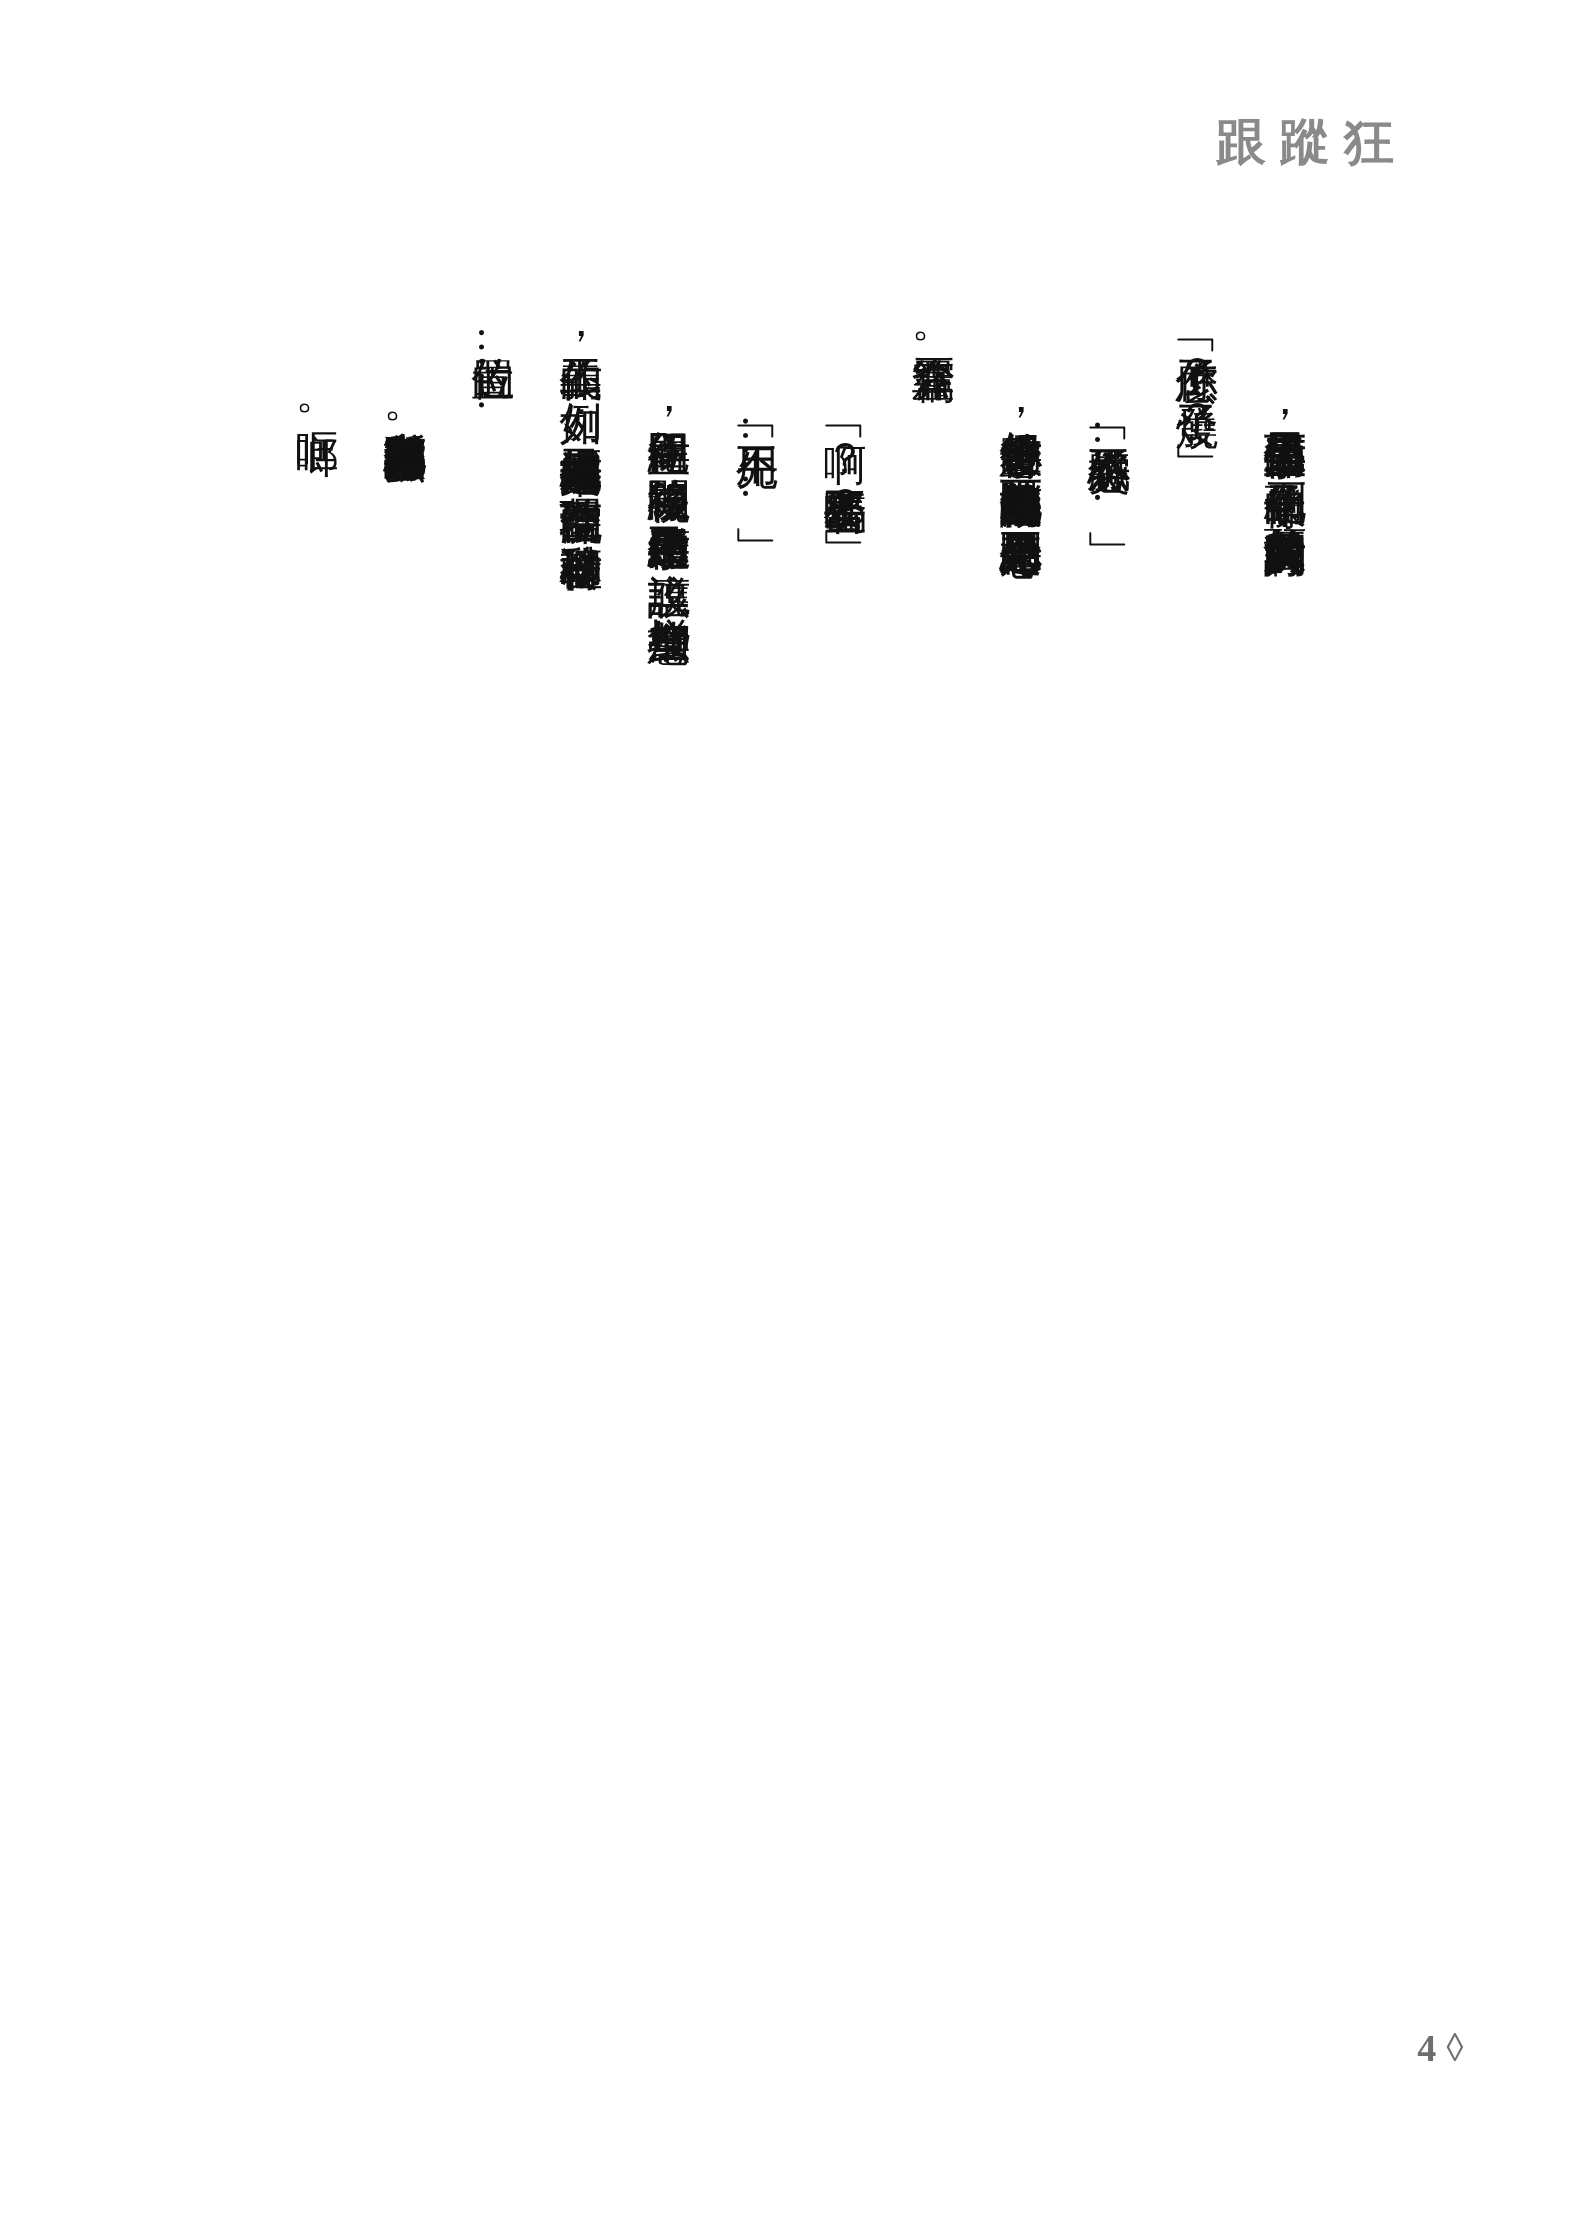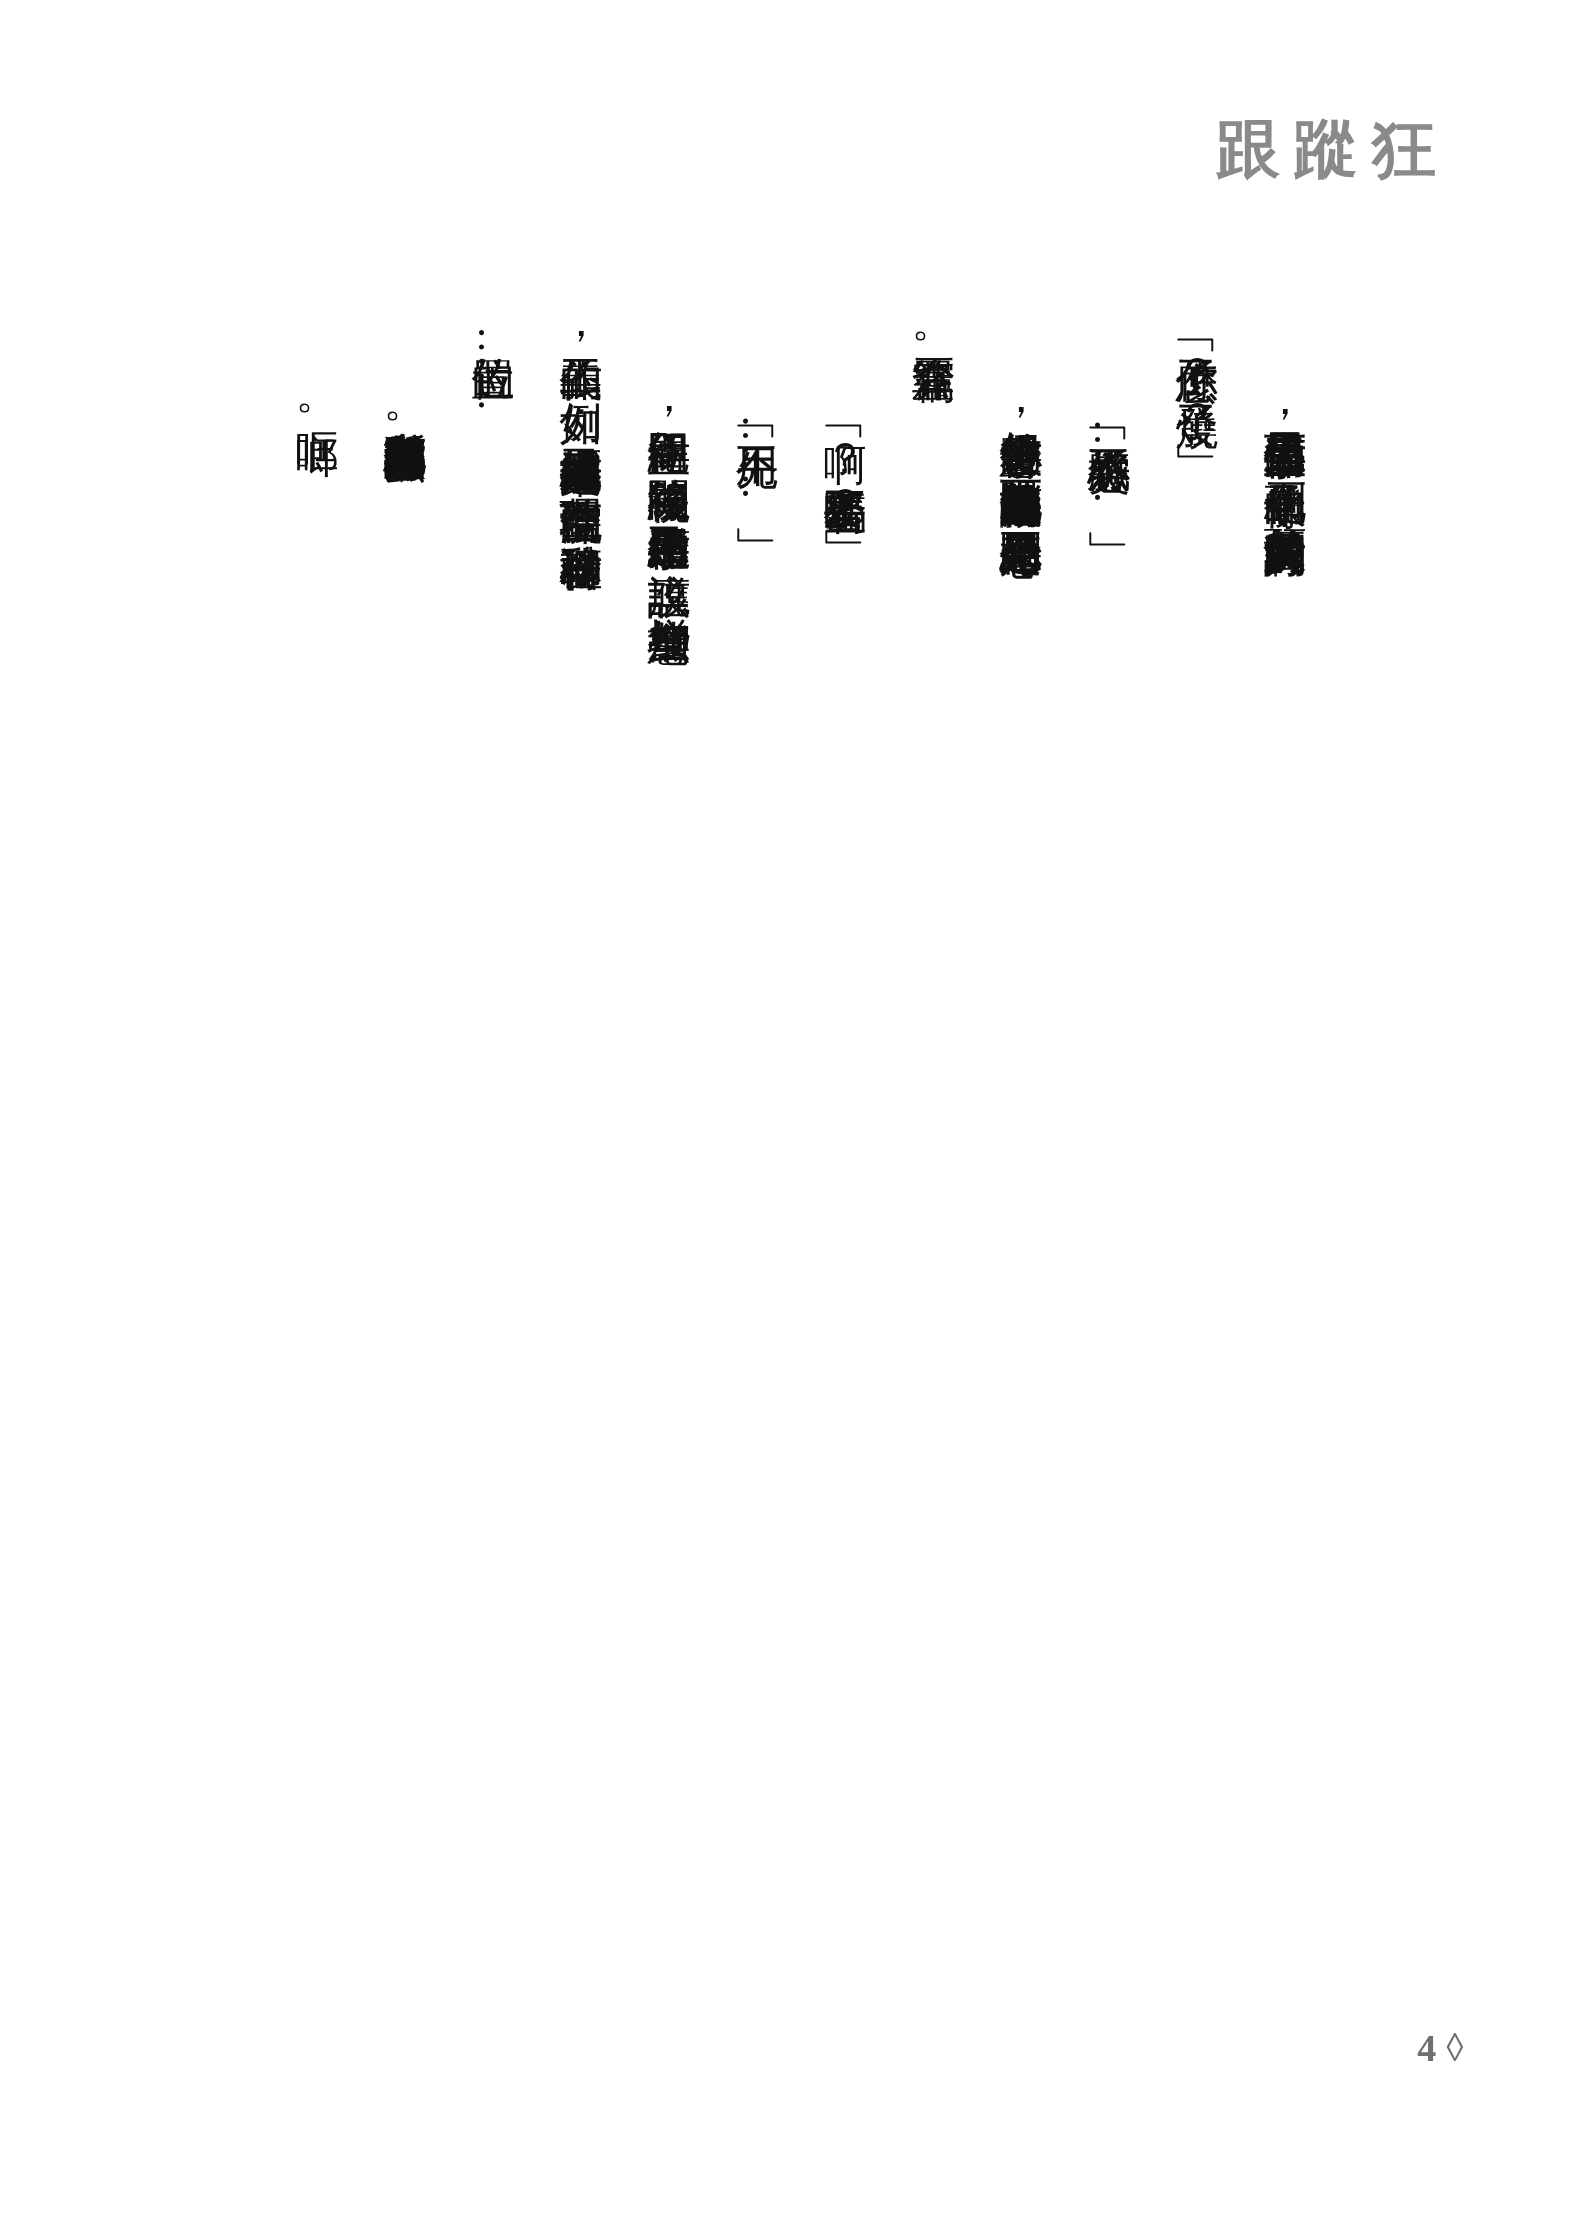--- a/index.html
+++ b/index.html
@@ -13,21 +13,21 @@
     height: 2221px;
     background: var(--page-bg, #ffffff);
     overflow: hidden;
     font-family: "Liberation Serif", "DejaVu Serif", serif;
   }
   
   .running-title {
     position: absolute;
     top: 112px;
     left: 1216px;
-    font-size: 64px;
+    font-size: 50px;
     line-height: 1.2;
     font-weight: 700;
     letter-spacing: 14px;
     color: var(--title-color, #8a8a8a);
     white-space: nowrap;
   }
   
   .text-block {
     position: absolute;
     top: 324px;

